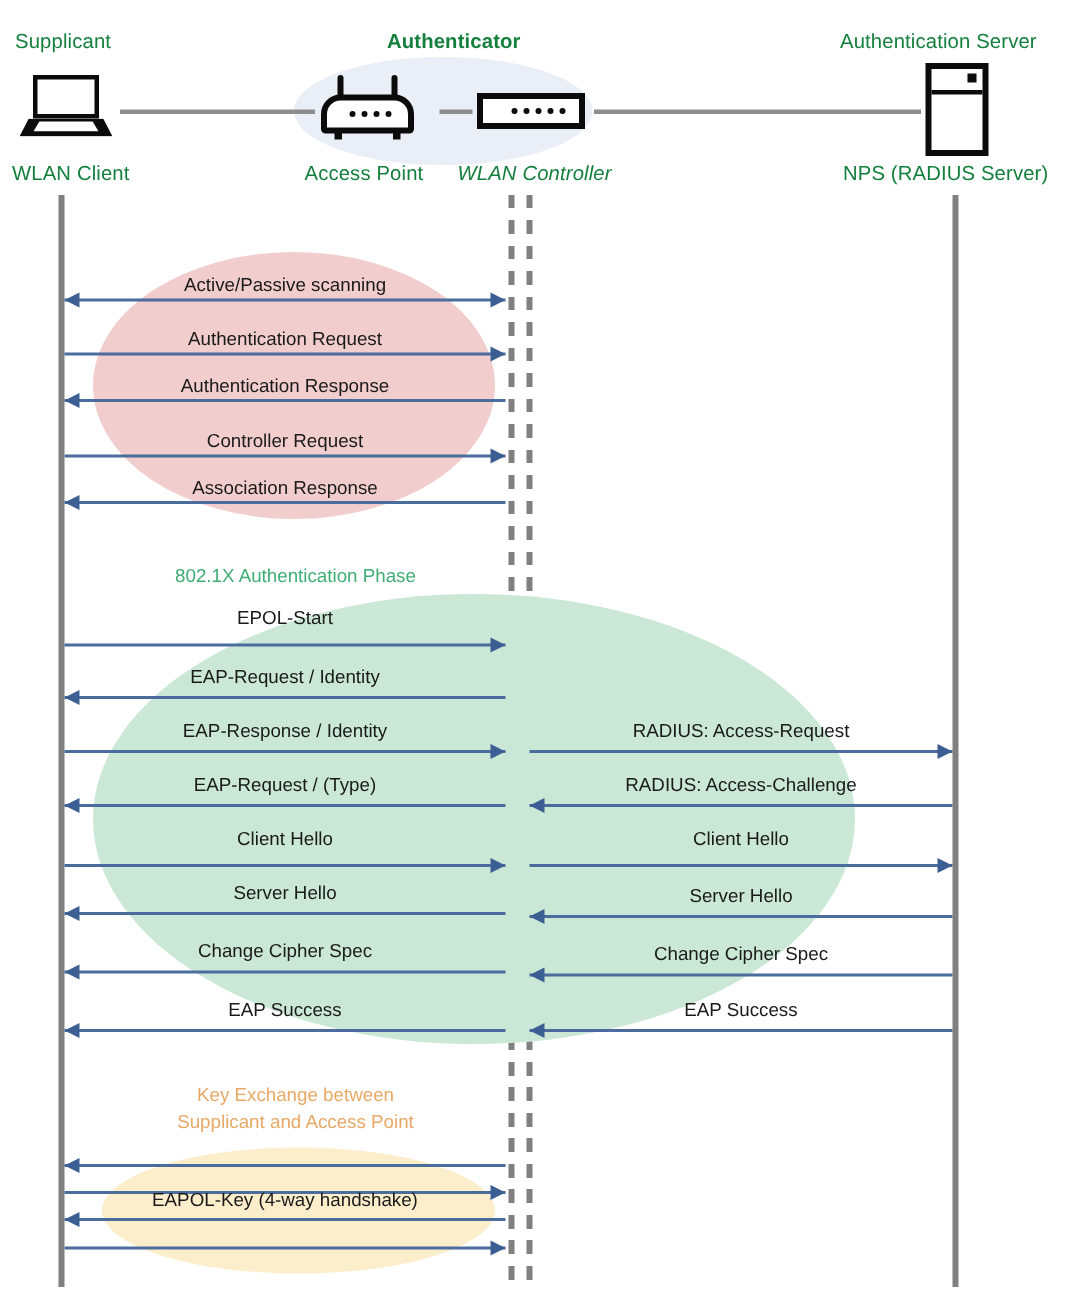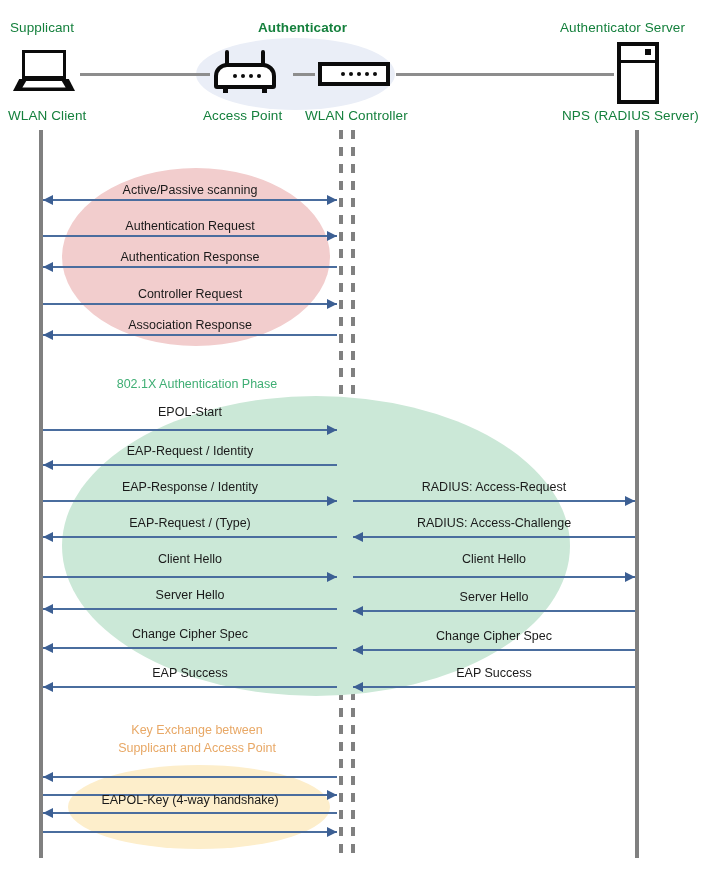--- a/index.html
+++ b/index.html
@@ -197,21 +197,21 @@
 <div id="canvas">
 
   <div class="auth-ellipse"></div>
 
   <div class="hdr-link" style="left:80px; top:73px; width:130px;"></div>
   <div class="hdr-link" style="left:293px; top:73px; width:22px;"></div>
   <div class="hdr-link" style="left:396px; top:73px; width:218px;"></div>
 
   <div class="hdr-label" style="left:10px; top:20px;">Supplicant</div>
   <div class="hdr-label" style="left:258px; top:20px;font-weight:bold;">Authenticator</div>
-  <div class="hdr-label" style="left:560px; top:20px;">Authenticator Server</div>
+  <div class="hdr-label" style="left:560px; top:20px;">Authentication Server</div>
 
   <div class="icon" style="left:13px; top:50px; width:62px; height:42px;">
     <div class="laptop-screen"></div>
     <div class="laptop-base"></div>
     <div class="laptop-base-inner"></div>
   </div>
 
   <div class="icon" style="left:214px; top:50px; width:62px; height:44px;">
     <div class="ap-ant" style="left:11px; top:0;"></div>
     <div class="ap-ant" style="left:47px; top:0;"></div>
@@ -238,21 +238,21 @@
   </div>
 
   <div class="icon" style="left:617px; top:42px; width:42px; height:62px;">
     <div class="srv-body"></div>
     <div class="srv-divider"></div>
     <div class="srv-led"></div>
   </div>
 
   <div class="hdr-label" style="left:8px; top:108px;">WLAN Client</div>
   <div class="hdr-label" style="left:203px; top:108px;">Access Point</div>
-  <div class="hdr-label" style="left:305px; top:108px;">WLAN Controller</div>
+  <div class="hdr-label" style="left:305px; top:108px;font-style:italic;">WLAN Controller</div>
   <div class="hdr-label" style="left:562px; top:108px;">NPS (RADIUS Server)</div>
 
   <div class="lifeline" style="left:39px; top:130px; height:728px;"></div>
   <div class="lifeline-dashed" style="left:339px; top:130px; height:728px;"></div>
   <div class="lifeline-dashed" style="left:351px; top:130px; height:728px;"></div>
   <div class="lifeline" style="left:635px; top:130px; height:728px;"></div>
 
   <div class="phase-ellipse" style="left:62px; top:168px; width:268px; height:178px; background:#f2cdcd;"></div>
 
   <div class="msg-label" style="left:43px; top:183px; width:294px;">Active/Passive scanning</div>

